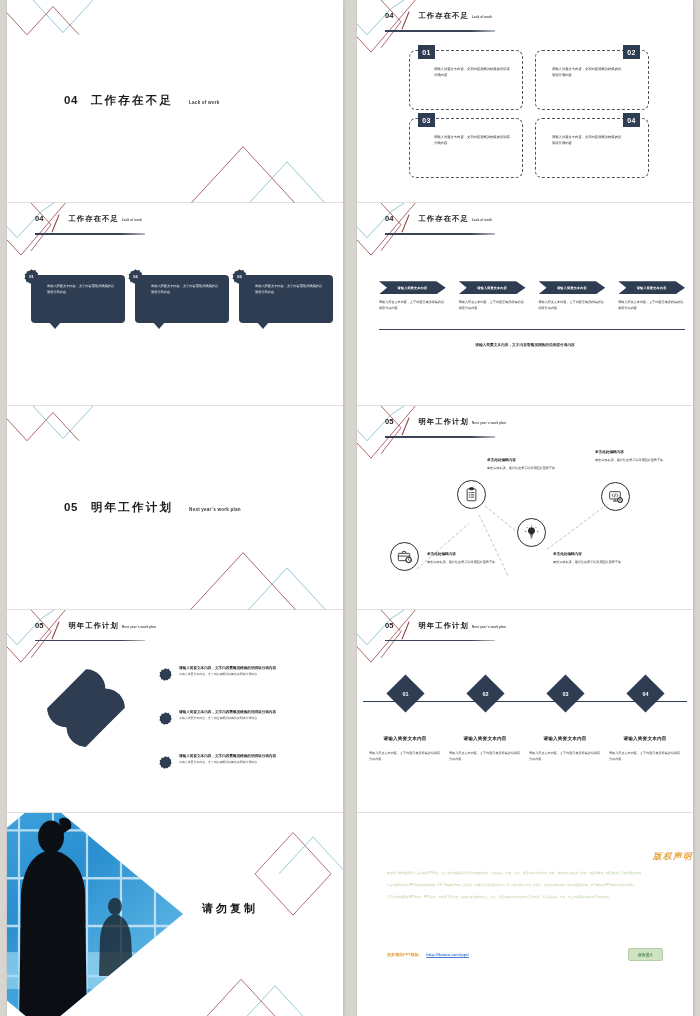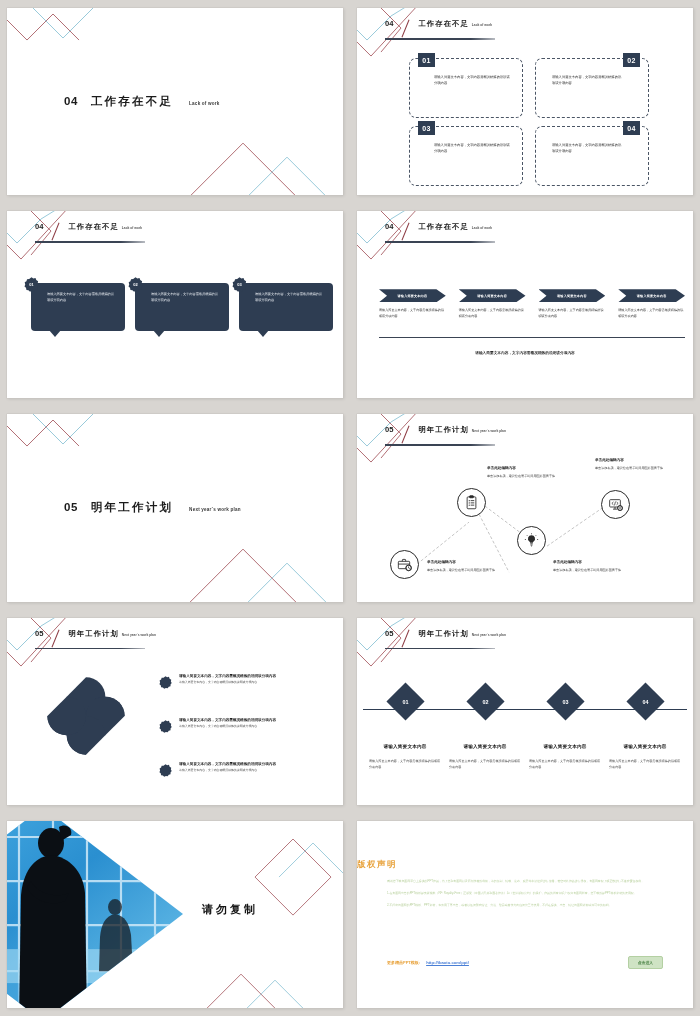--- a/index.html
+++ b/index.html
@@ -8,21 +8,21 @@
     background: #d8d5d1;
     font-family: "Liberation Sans", "DejaVu Sans", sans-serif;
     overflow: hidden;
   }
   .sheet {
     width: 700px; height: 1016px;
     display: grid;
     grid-template-columns: 350px 350px;
     grid-template-rows: repeat(5, 203.2px);
   }
-  .cell { padding: 8px 7px; position: relative; }
+  .cell { padding: 0 7px; position: relative; }
   .slide {
     width: 100%; height: 100%;
     background: #ffffff;
     position: relative;
     overflow: hidden;
     box-shadow: 0 0 0 0.5px #c9c6c2, 1px 1px 3px rgba(0,0,0,0.13);
   }
   svg.deco { position: absolute; inset: 0; width: 100%; height: 100%; pointer-events: none; }
 
   
@@ -99,22 +99,22 @@
              display: flex; align-items: center; justify-content: center; }
   .diamond span { transform: rotate(-45deg); font-size: 5.4px; font-weight: bold; color: #fff; }
   .tlnode h4 { margin-top: 29px; font-size: 4.6px; font-weight: bold; color: #1b1b1b; letter-spacing: 0.2px; }
   .tlnode p { margin-top: 9px; font-size: 3.1px; line-height: 1.95; color: #3a3a3a; align-self: flex-start; }
 
   
   .thanks { position: absolute; left: 58%; top: 47%; transform: translateY(-50%);
             font-size: 11px; font-weight: bold; color: #141414; letter-spacing: 3px; }
 
   
-  .cpy-title { position: absolute; left: 0; right: 0; top: 38px; text-align: left;
-               font-size: 8.5px; font-weight: bold; color: #e8a33d; letter-spacing: 1.5px; }
+  .cpy-title { position: absolute; left: 0; right: 0; top: 38px; text-align: right;
+               font-size: 8.5px; font-weight: bold; color: #e8a33d; letter-spacing: 1.5px; font-style: italic; }
   .cpy-body { position: absolute; left: 30px; right: 30px; top: 57px; }
   .cpy-body p { font-size: 2.9px; line-height: 2.1; color: #b6cf9a; margin-bottom: 6px; text-align: justify; }
   .cpy-foot { position: absolute; left: 30px; right: 30px; top: 135px; display: flex;
               align-items: center; }
   .cpy-more { font-size: 4px; font-weight: bold; color: #e8a33d; }
   .cpy-link { font-size: 4.2px; font-weight: bold; color: #4a7fd6; text-decoration: underline; margin-left: 6px; }
   .cpy-btn { margin-left: auto; background: #cfe3c4; border: 1px solid #b4d0a3; border-radius: 2px;
              padding: 3px 9px; font-size: 3.8px; font-weight: bold; color: #3f7a3a; }
 </style>
 </head>

